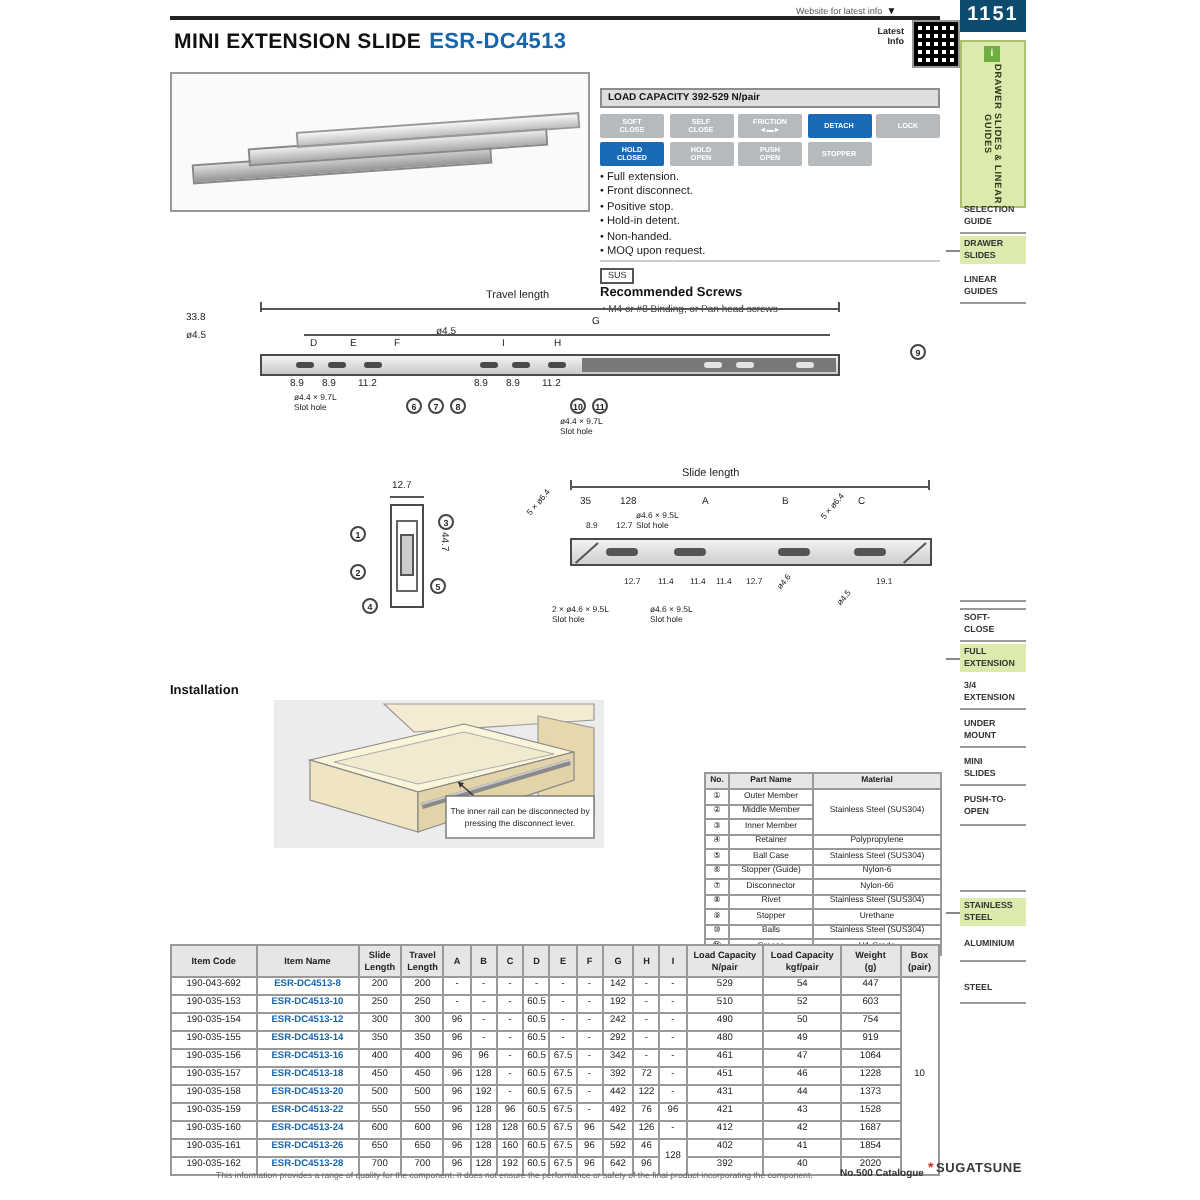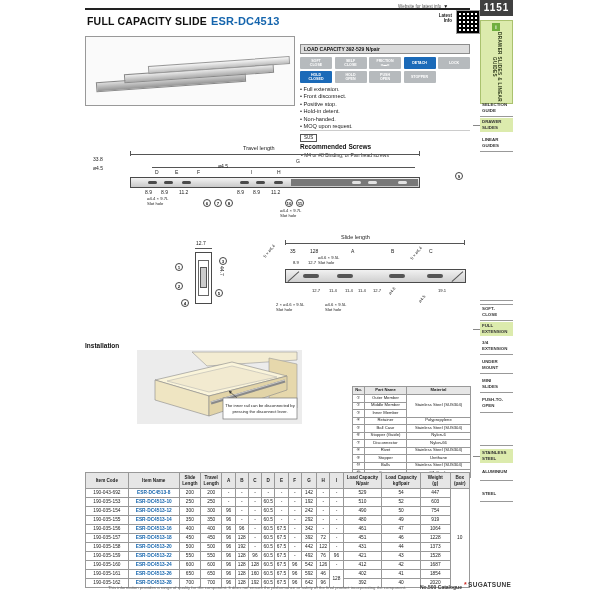--- a/index.html
+++ b/index.html
@@ -4,21 +4,21 @@
 <style>
   html,body{margin:0;padding:0;background:#fff;}
   #page{position:relative;width:600px;height:600px;background:#fff;overflow:hidden;
         font-family:"Liberation Sans","DejaVu Sans",sans-serif;color:#222;}
   
   .toprule{position:absolute;left:85px;top:8px;width:385px;height:2px;background:#222;}
   #title{position:absolute;left:87px;top:15px;font-size:10.5px;font-weight:bold;color:#111;letter-spacing:0.2px;}
   #title .model{color:#1565ad;font-size:11px;margin-left:4px;}
   #web-note{position:absolute;left:398px;top:3px;font-size:4.5px;color:#555;}
   #web-note .tri{color:#111;font-size:5px;margin-left:2px;}
-  #pagenum{position:absolute;left:480px;top:0;width:33px;height:16px;background:#404040;color:#fff;
+  #pagenum{position:absolute;left:480px;top:0;width:33px;height:16px;background:#0c4a6e;color:#fff;
            font-size:10px;font-weight:bold;text-align:center;line-height:16px;letter-spacing:1px;}
   #latest{position:absolute;left:424px;top:13px;width:28px;font-size:4.5px;font-weight:bold;text-align:right;white-space:pre-line;line-height:1.2;}
   #qr{position:absolute;left:456px;top:10px;width:24px;height:24px;border:1px solid #999;box-sizing:border-box;
       background:repeating-linear-gradient(0deg,#000 0 2px,transparent 2px 4px),repeating-linear-gradient(90deg,#000 0 2px,#fff 2px 4px);}
   
   #photo{position:absolute;left:85px;top:36px;width:210px;height:70px;border:1px solid #999;background:#fafafa;box-sizing:border-box;}
   .pbar{position:absolute;border:0.7px solid #888;box-sizing:border-box;}
   
   .capbar{position:absolute;left:300px;top:44px;width:170px;height:10px;border:1px solid #8d8d8d;background:#ddd;
           font-size:5px;font-weight:bold;line-height:8.5px;padding-left:3px;box-sizing:border-box;color:#111;}
@@ -88,21 +88,21 @@
   .side-sep2{position:absolute;left:480px;width:33px;height:3px;border-top:1px solid #999;border-bottom:1px solid #999;}
   .conn{position:absolute;left:473px;width:7px;height:1px;background:#888;}
 </style>
 </head>
 <body>
 
 <div id="page">
 
   <div class="toprule"></div>
   <div id="title">
-    <span>FULL CAPACITY SLIDE</span><span class="model">ESR-DC4513</span>
+    <span>MINI EXTENSION SLIDE</span><span class="model">ESR-DC4513</span>
   </div>
   <div id="web-note">
     <span>Website for latest info</span><span class="tri">▼</span>
   </div>
   <div id="pagenum">1151</div>
   <div id="latest">Latest
 Info</div>
   <div id="qr"></div>
 
   <div id="photo">

